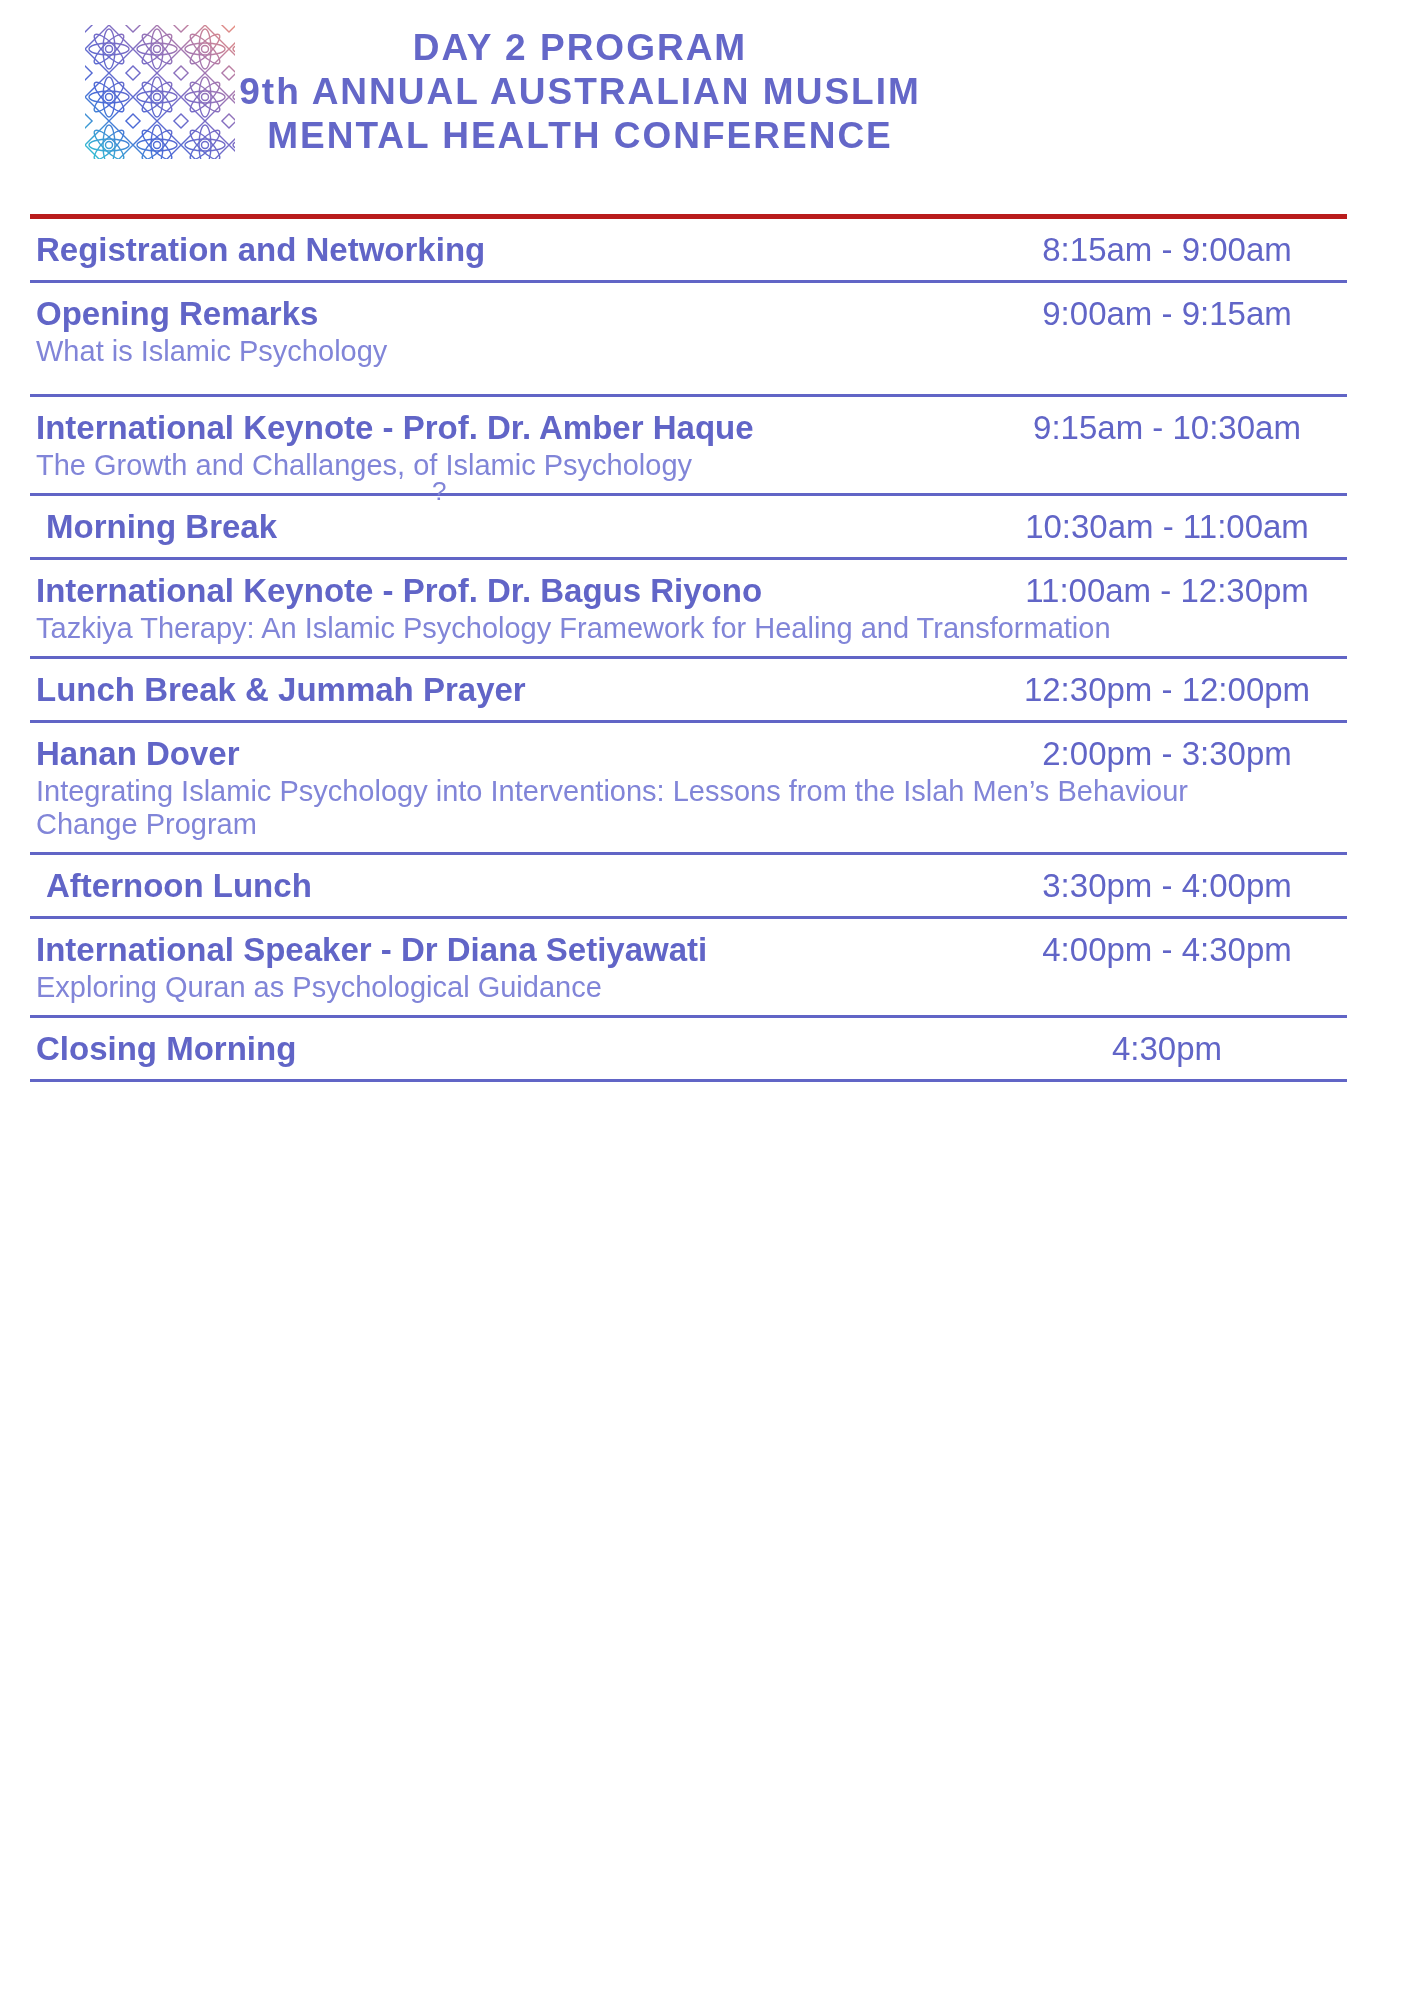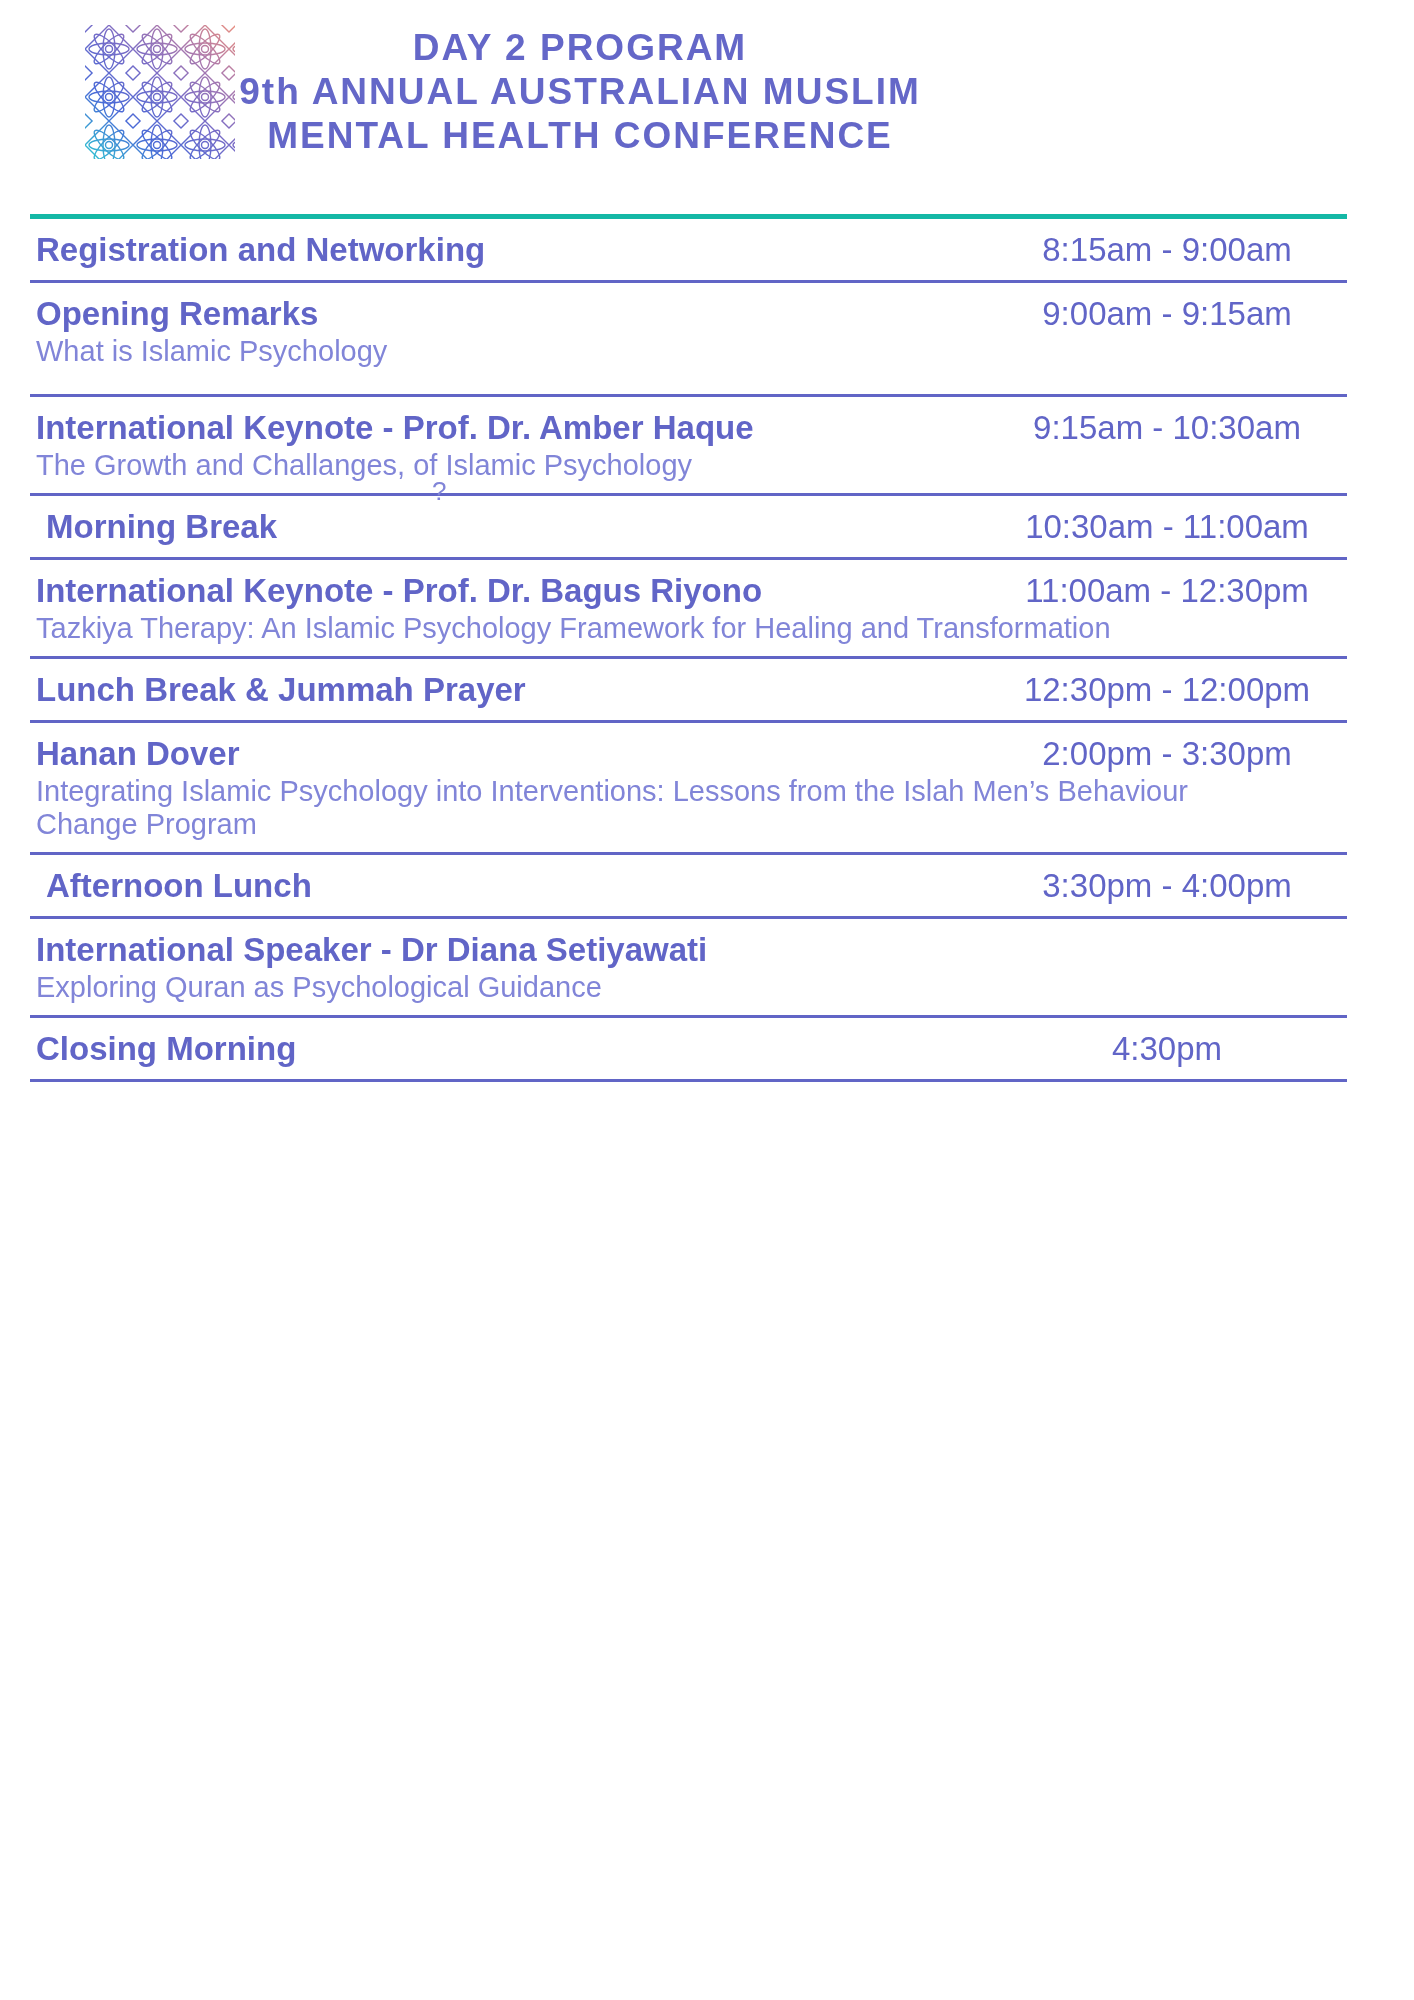--- a/index.html
+++ b/index.html
@@ -10,21 +10,21 @@
   }
   .logo{position:absolute;left:85px;top:25px;}
   .header-text{
     position:absolute;left:150px;top:26px;width:860px;
     text-align:center;font-weight:bold;font-size:37px;line-height:44px;
     letter-spacing:2px;color:#6467c8;
   }
   .header-text .hline{display:block;}
   .schedule{
     position:absolute;left:30px;top:214px;width:1317px;
-    border-top:5px solid #14b8a6;
+    border-top:5px solid #b91c1c;
   }
   .row{border-bottom:3px solid #6165c6;padding:12px 0 11px;}
   .row:nth-child(2){padding-bottom:26px;}
   .row-head{display:flex;align-items:flex-start;}
   .session-title{
     flex:1;font-weight:bold;font-size:33px;line-height:38px;
     color:#6165c7;padding-left:6px;
   }
   
   .row:nth-child(4) .session-title,.row:nth-child(8) .session-title{padding-left:16px;}
@@ -130,20 +130,21 @@
     </div>
     <div class="row">
       <div class="row-head">
         <span class="session-title">Afternoon Lunch</span>
         <span class="session-time">3:30pm - 4:00pm</span>
       </div>
     </div>
     <div class="row">
       <div class="row-head">
         <span class="session-title">International Speaker - Dr Diana Setiyawati</span>
+        <span class="session-time">4:00pm - 4:30pm</span>
       </div>
       <div class="subtitle-wrap"><span class="session-subtitle">Exploring Quran as Psychological Guidance</span></div>
     </div>
     <div class="row">
       <div class="row-head">
         <span class="session-title">Closing Morning</span>
         <span class="session-time">4:30pm</span>
       </div>
     </div>
   </div>

